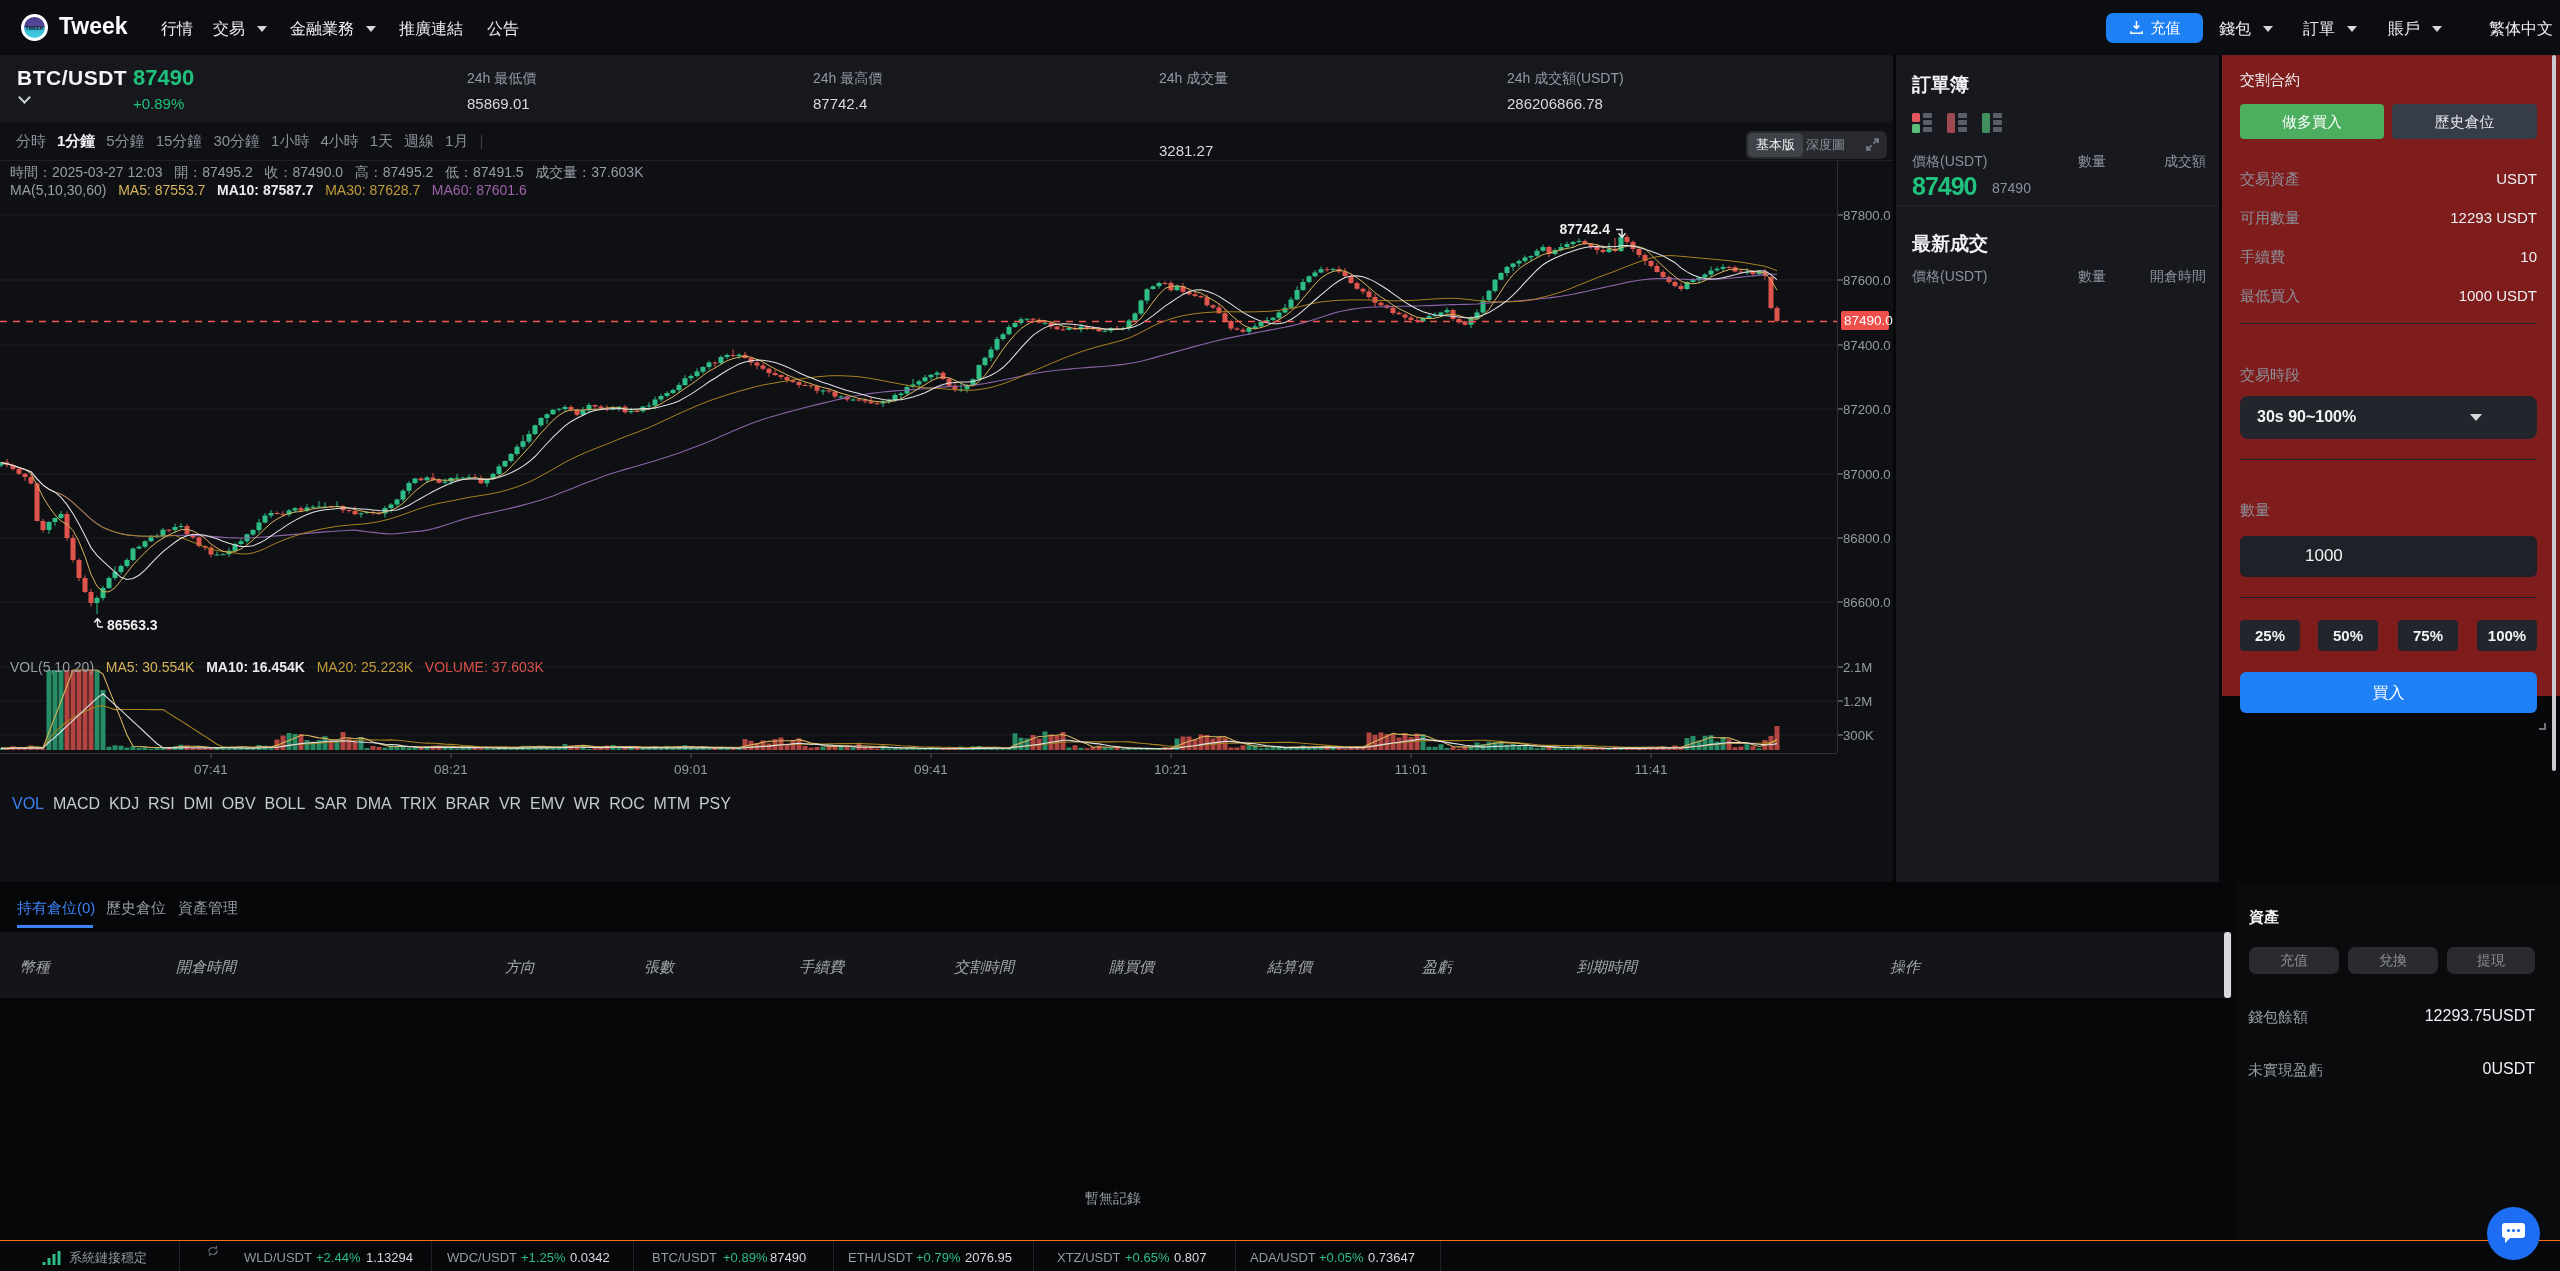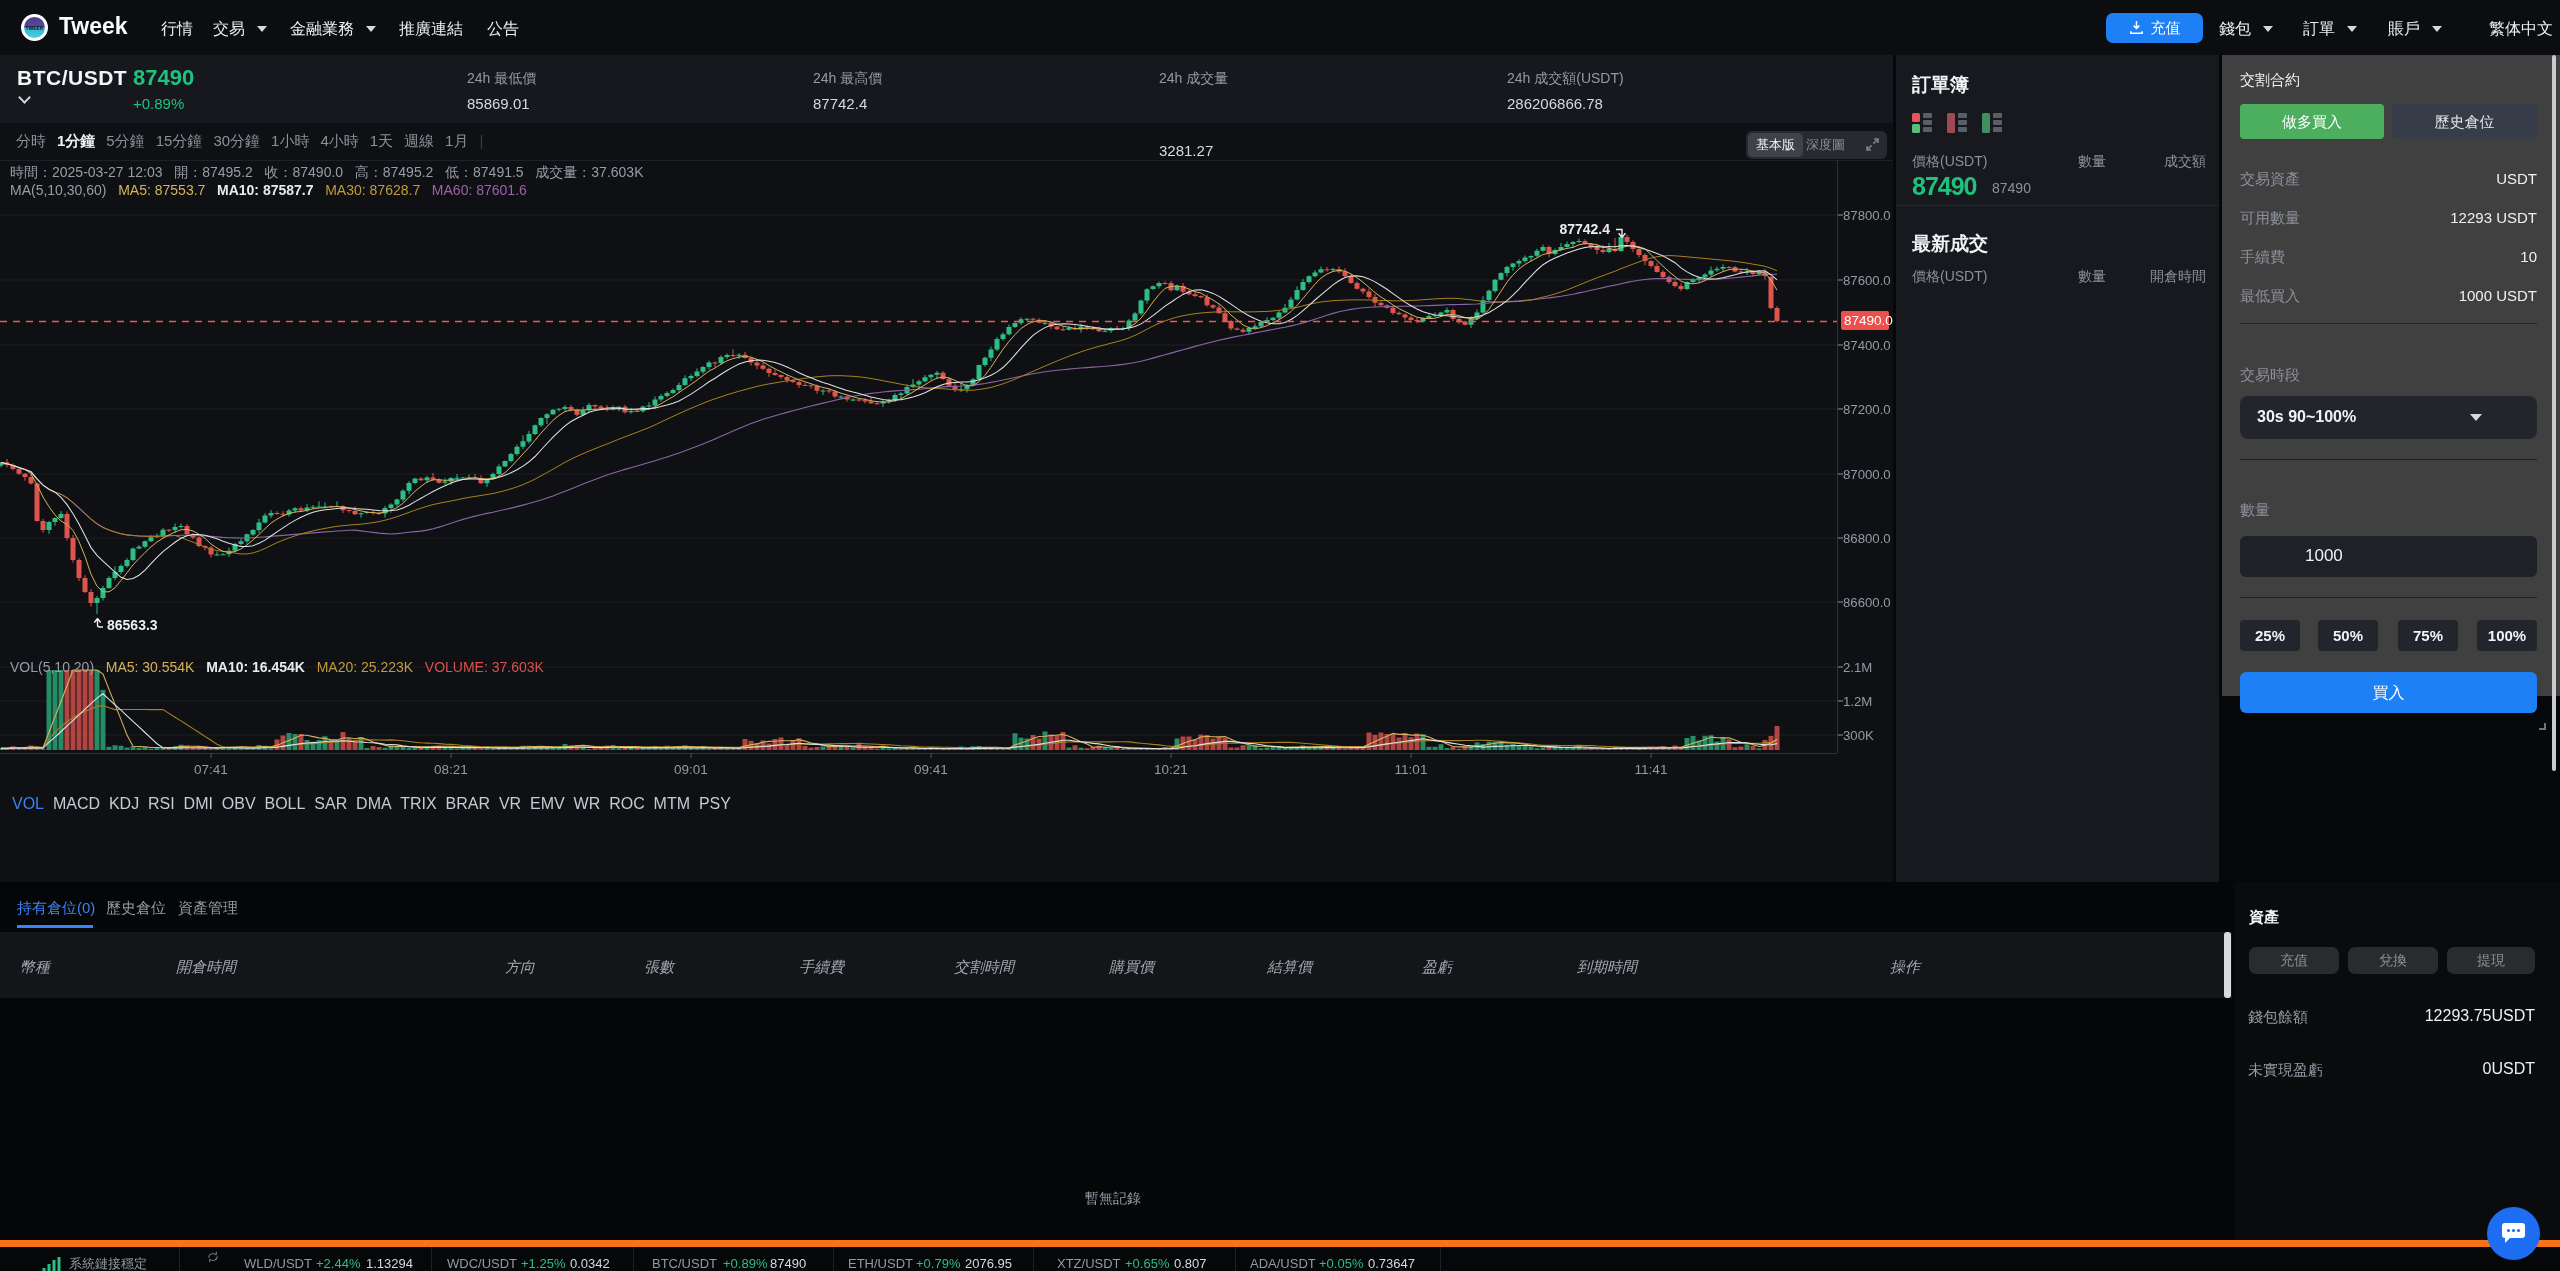--- a/index.html
+++ b/index.html
@@ -12,26 +12,26 @@
 .nav{position:absolute;top:19px;font-size:16px;color:#eceef1;}
 .car{display:inline-block;width:0;height:0;border-left:5px solid transparent;border-right:5px solid transparent;border-top:6px solid #d6d8dc;vertical-align:middle;margin-left:12px;margin-top:-2px;}
 #dep{position:absolute;left:2106px;top:13px;width:97px;height:30px;background:#1d80f5;border-radius:7px;color:#fff;font-size:15px;text-align:center;line-height:30px;}
 #col{position:absolute;left:0;top:55px;width:1893px;height:827px;background:#0f1013;}
 #symb{position:absolute;left:0;top:0;width:1893px;height:68px;background:#17181d;}
 #tfrow{position:absolute;left:0;top:68px;width:1893px;height:38px;border-bottom:1px solid #1f2126;font-size:15px;color:#8c909a;}
 #tfrow span{margin-right:11px;}
 #tfrow .on{color:#f2f3f5;font-weight:bold;}
 .ohlc{position:absolute;left:10px;font-size:14px;color:#989ca6;}
 #ob{position:absolute;left:1896px;top:55px;width:323px;height:827px;background:#17191f;}
-#tp{position:absolute;left:2222px;top:55px;width:338px;height:641px;background:#404040;padding-left:36px;}
+#tp{position:absolute;left:2222px;top:55px;width:338px;height:641px;background:#7f1d1d;padding-left:36px;}
 .prow{position:absolute;left:18px;right:23px;font-size:15px;color:#8c909a;}
 .prow b{position:absolute;right:0;color:#eef0f3;font-weight:normal;}
 #bot{position:absolute;left:0;top:882px;width:2232px;height:358px;background:#050608;}
 #assets{position:absolute;left:2235px;top:882px;width:325px;height:358px;background:#0a0b0d;}
-#sbar{position:absolute;left:0;top:1240px;width:2560px;height:31px;background:#060709;border-top:7px solid #f97316;font-size:14px;}
+#sbar{position:absolute;left:0;top:1240px;width:2560px;height:31px;background:#060709;border-top:1px solid #f97316;font-size:14px;}
 .tick{position:absolute;top:9px;font-size:13px;}
 .sep{position:absolute;top:0;width:1px;height:31px;background:#1e2025;}
 .g{color:#2ebd85;} .w{color:#d7d9dd;} .lbl{color:#9599a3;}
 .abtn{position:absolute;top:947px;width:90px;height:27px;background:#2a2b2f;border-radius:7px;color:#8b8e94;font-size:14px;text-align:center;line-height:27px;}
 .pct{position:absolute;width:60px;height:31px;background:#22252c;border-radius:4px;color:#f2f3f5;font-size:15px;font-weight:bold;text-align:center;line-height:31px;}
 </style>
 </head>
 <body>
 <div id="hdr">
   <div class="logo">

